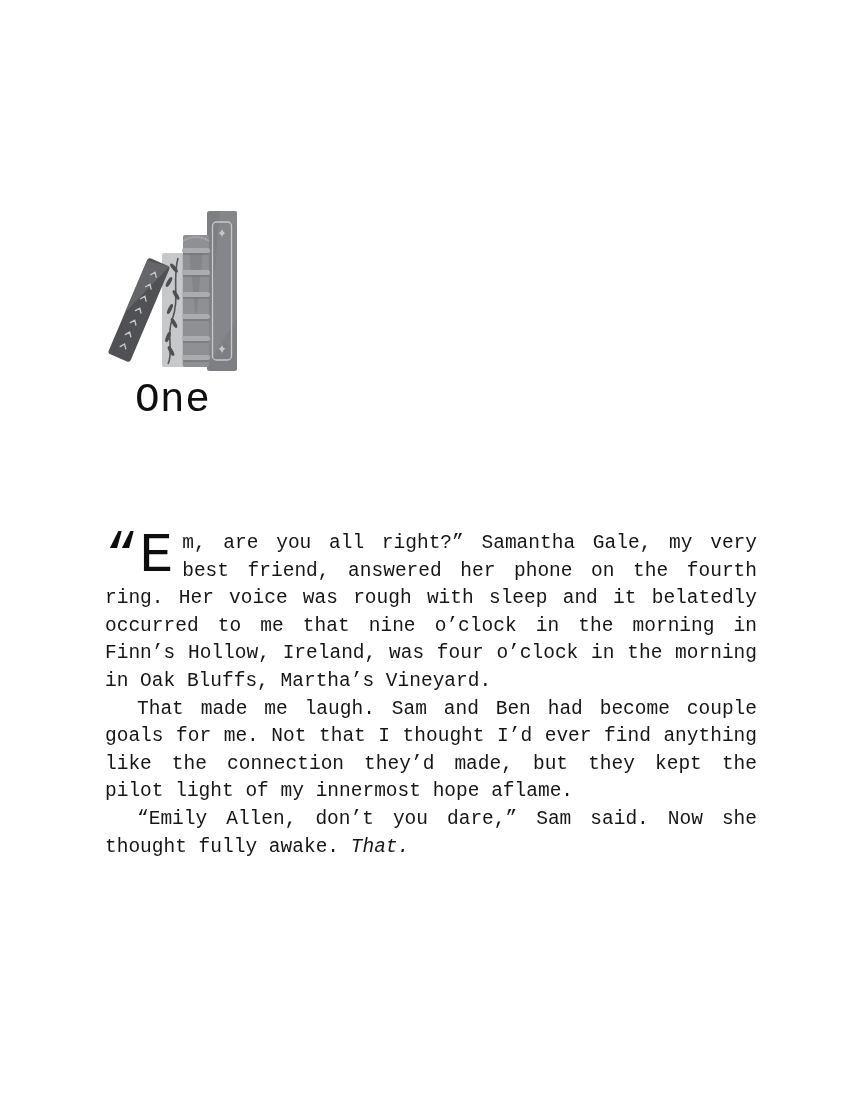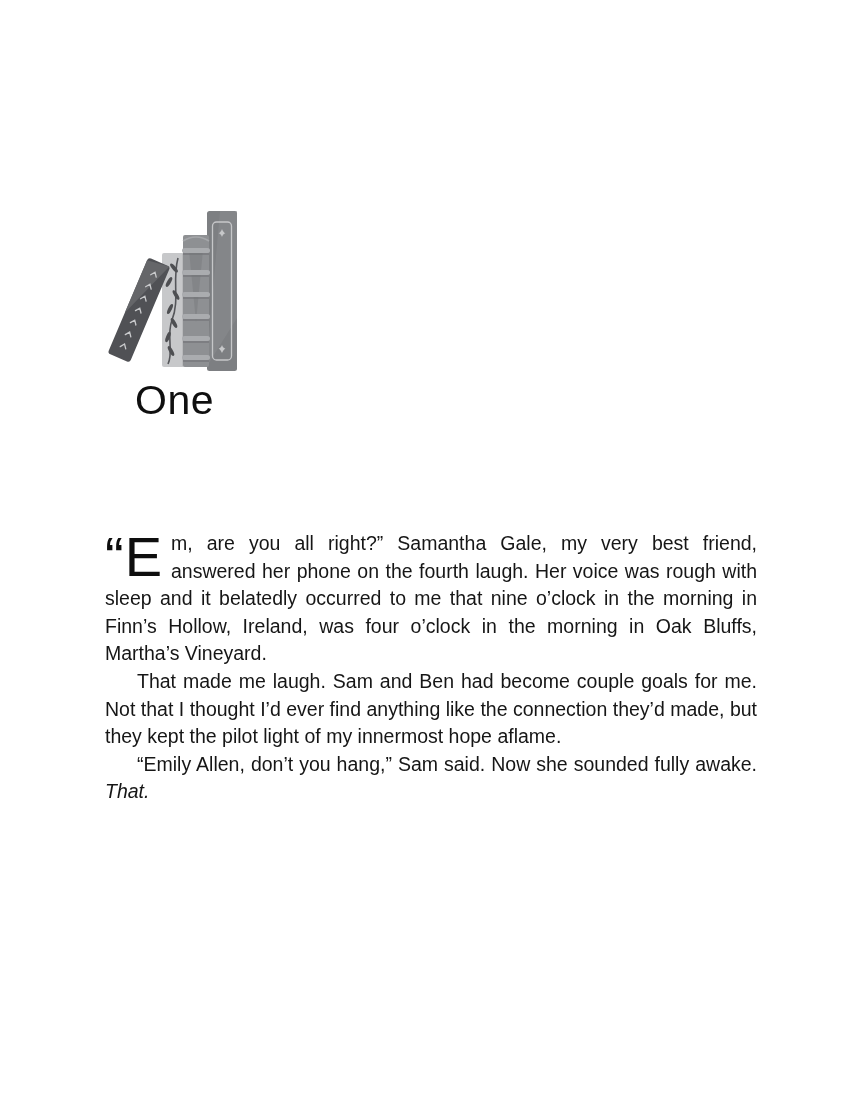--- a/index.html
+++ b/index.html
@@ -5,21 +5,21 @@
   html, body {
     margin: 0;
     padding: 0;
     background: #ffffff;
   }
   .page {
     position: relative;
     width: 852px;
     height: 1120px;
     background: #ffffff;
-    font-family: Liberation Sans, sans-serif;
+    font-family: Liberation Mono, monospace;
     overflow: hidden;
   }
   .chapter-art {
     position: absolute;
     left: 108px;
     top: 210px;
     width: 130px;
     height: 162px;
   }
   .chapter-title {
@@ -121,18 +121,18 @@
         <path d="M-3 15 L0 11 L3 15"></path>
         <path d="M-3 28 L0 24 L3 28"></path>
         <path d="M-3 41 L0 37 L3 41"></path>
       </g>
     </g>
   </svg>
 
   <div class="chapter-title">One</div>
 
   <div class="body-text">
-    <p class="first"><span class="dropcap">“E</span><span>m, are you all right?” Samantha Gale, my very best friend, answered her phone on the fourth laugh. Her voice was rough with sleep and it belatedly occurred to me that nine o’clock in the morning in Finn’s Hollow, Ireland, was four o’clock in the morning in Oak Bluffs, Martha’s Vineyard.</span></p>
+    <p class="first"><span class="dropcap">“E</span><span>m, are you all right?” Samantha Gale, my very best friend, answered her phone on the fourth ring. Her voice was rough with sleep and it belatedly occurred to me that nine o’clock in the morning in Finn’s Hollow, Ireland, was four o’clock in the morning in Oak Bluffs, Martha’s Vineyard.</span></p>
     <p><span>That made me laugh. Sam and Ben had become couple goals for me. Not that I thought I’d ever find anything like the connection they’d made, but they kept the pilot light of my innermost hope aflame.</span></p>
-    <p><span>“Emily Allen, don’t you hang,” Sam said. Now she sounded fully awake. </span><span class="italic-word">That.</span></p>
+    <p><span>“Emily Allen, don’t you dare,” Sam said. Now she thought fully awake. </span><span class="italic-word">That.</span></p>
   </div>
 
 </div>
 
 </body></html>

